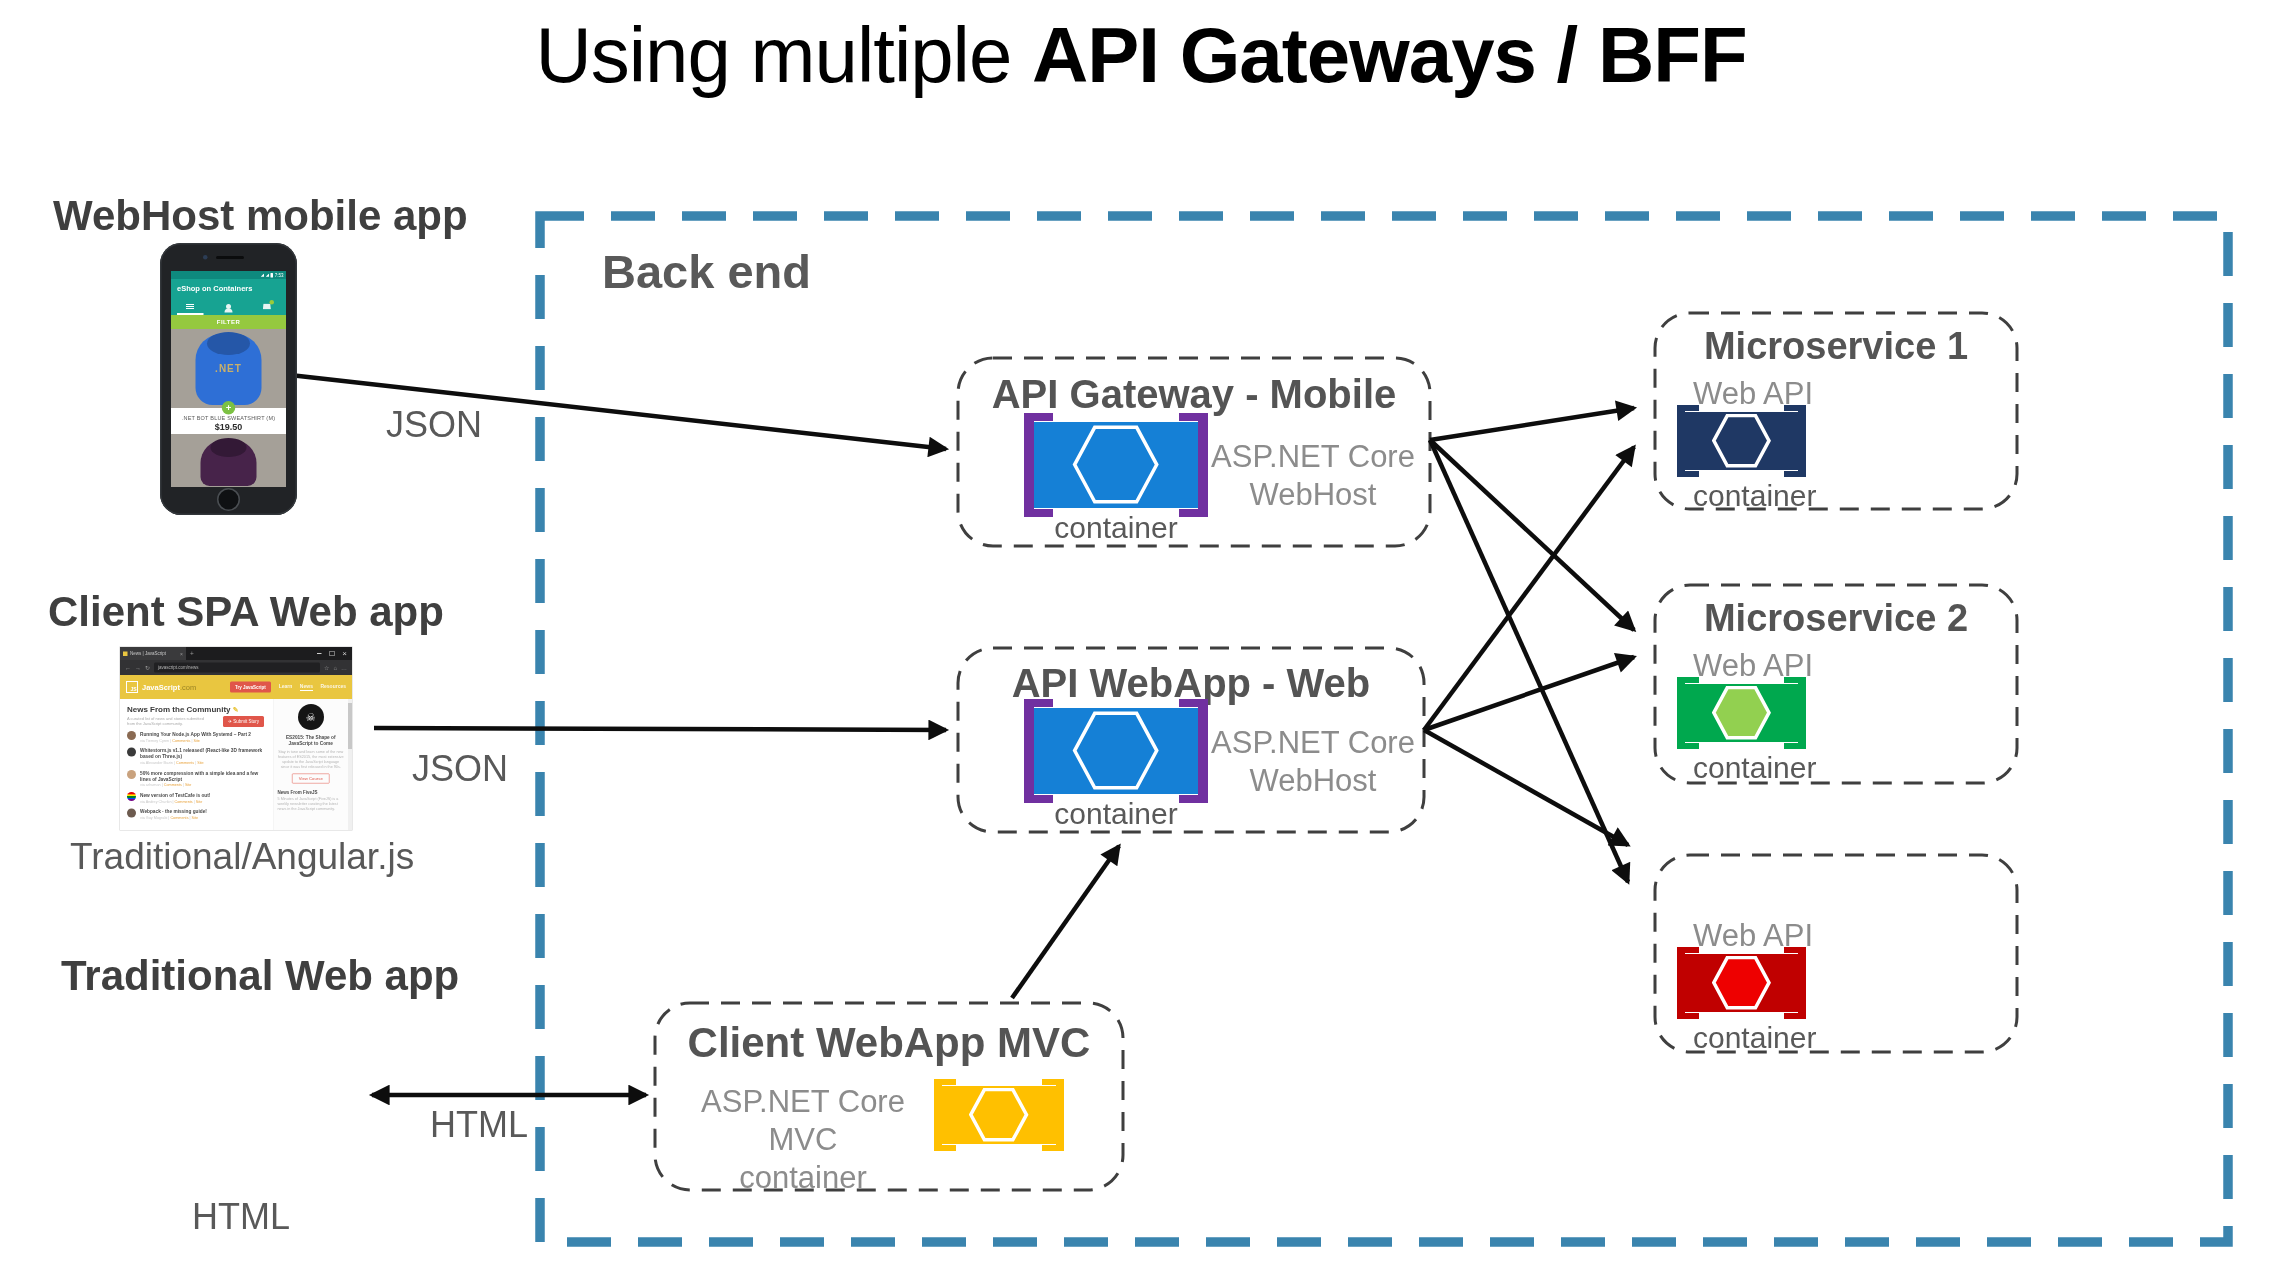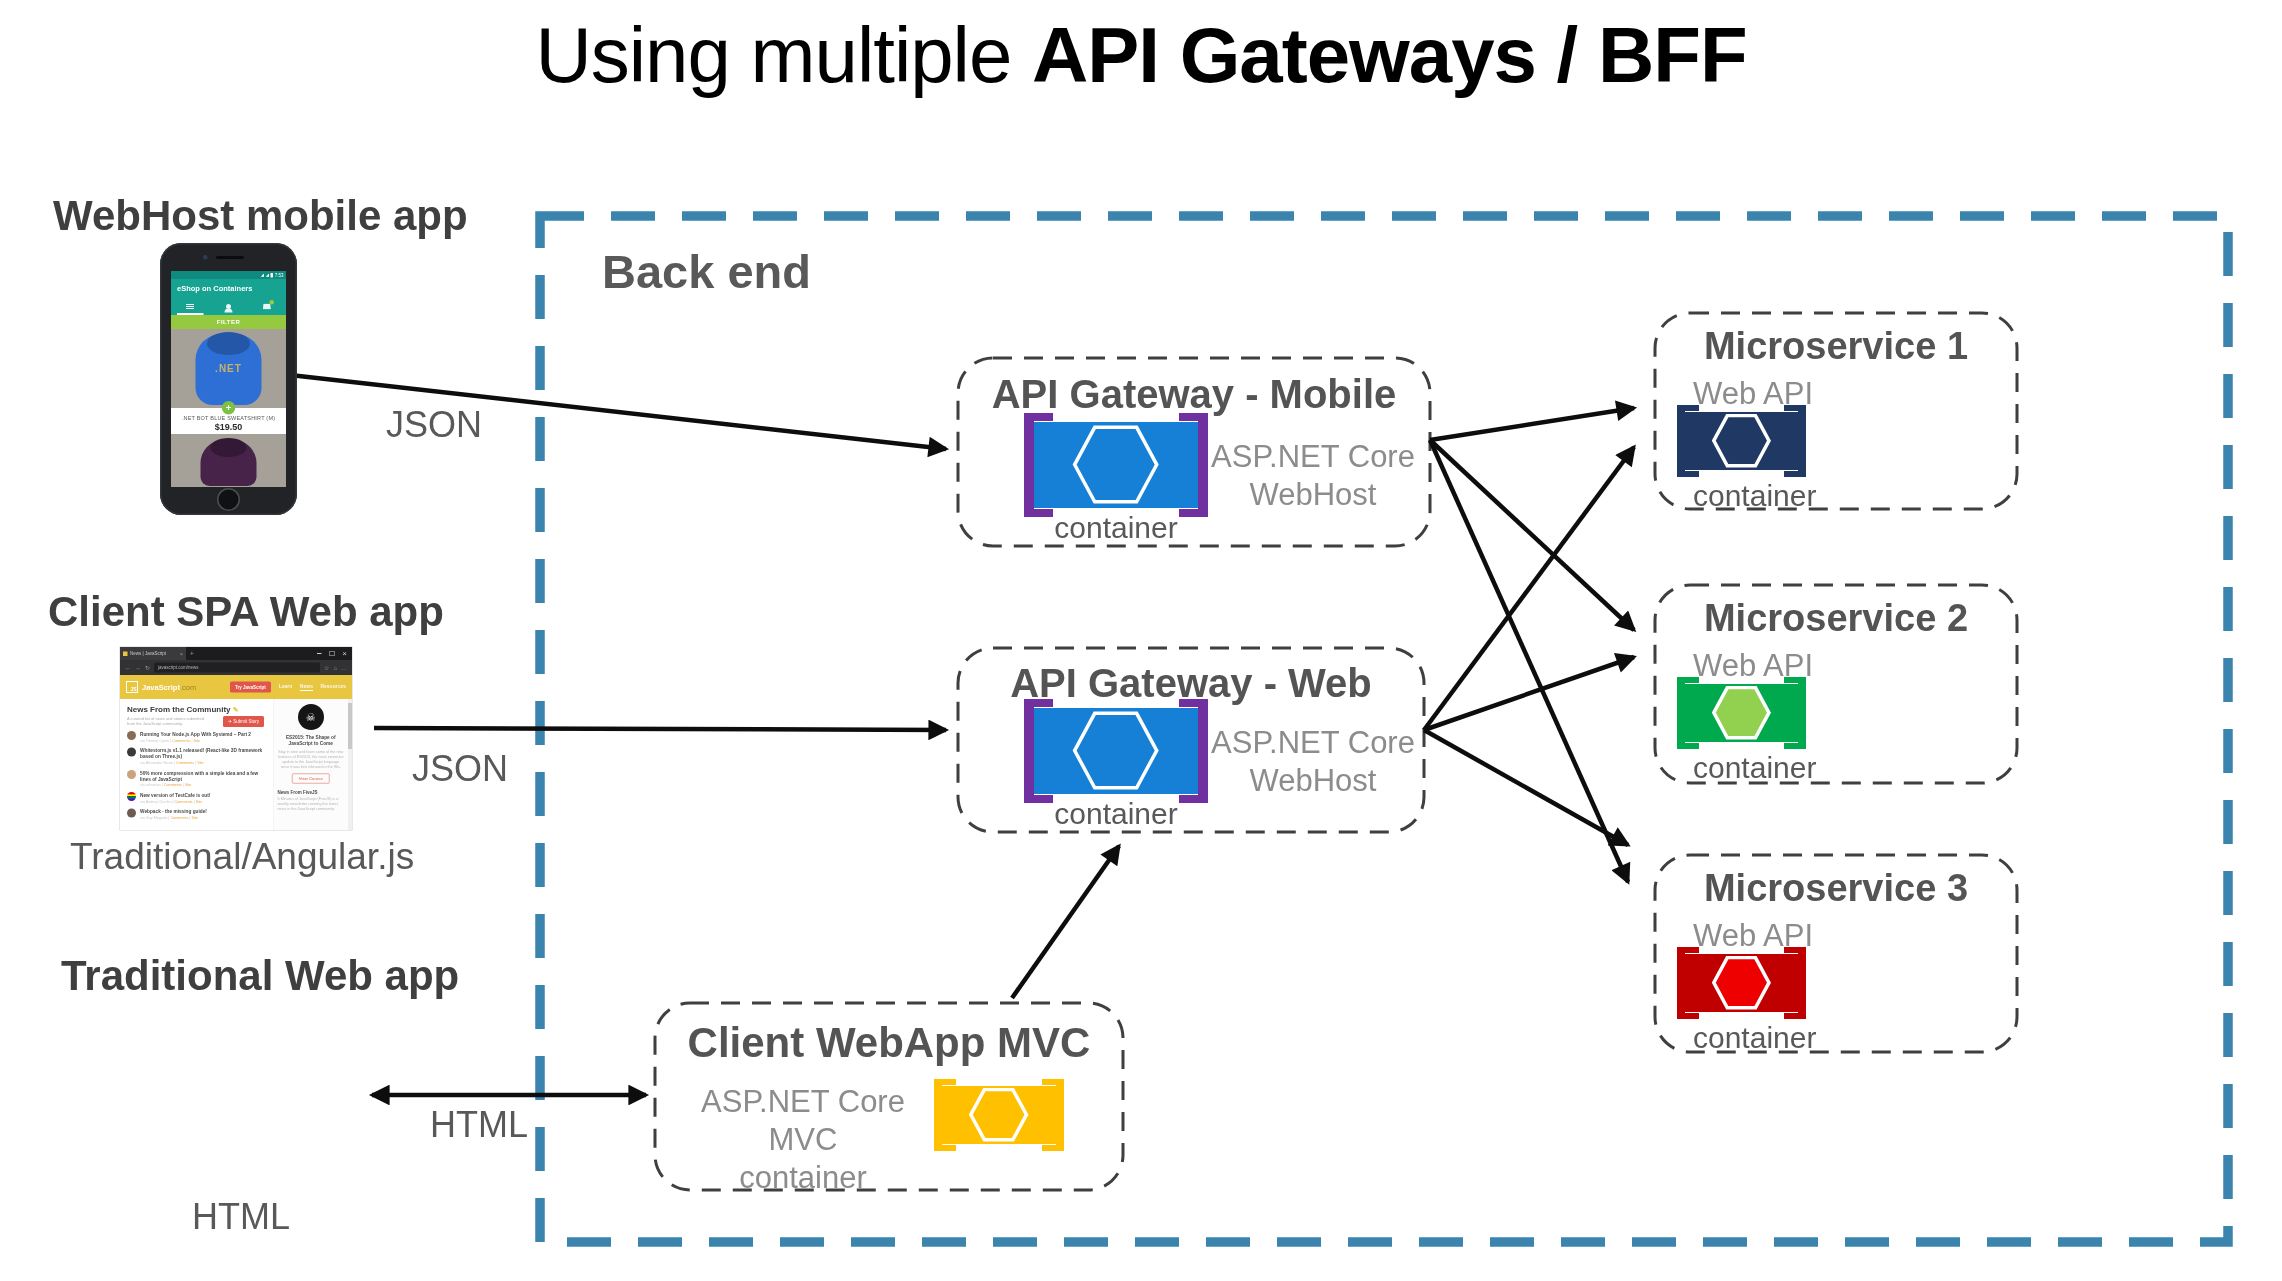--- a/index.html
+++ b/index.html
@@ -346,21 +346,21 @@
     <div class="bracket l"></div>
     <div class="bracket r"></div>
   </div>
   <div class="abs content container-label" style="left:1032px;top:511px;width:168px;text-align:center;">container</div>
   <div class="abs content gray-sub" style="left:1208px;top:438px;width:210px;">
     <div>ASP.NET Core</div>
     <div>WebHost</div>
   </div>
 
   <div class="abs content" style="left:958px;top:648px;width:466px;">
-    <div class="box-title" style="margin-top:13px;">API Gateway - Web</div>
+    <div class="box-title" style="margin-top:13px;">API WebApp - Web</div>
   </div>
   <div class="cicon cic-blue content" style="left:1032px;top:708px;width:168px;height:86px;">
     <div class="cbody"></div>
     <svg class="chex" viewBox="0 0 100 100" preserveAspectRatio="none">
       <polygon points="26,3 74,3 97,50 74,97 26,97 3,50"></polygon>
       </svg>
     <div class="bracket l"></div>
     <div class="bracket r"></div>
   </div>
   <div class="abs content container-label" style="left:1032px;top:797px;width:168px;text-align:center;">container</div>
@@ -391,21 +391,20 @@
       <svg class="chex" viewBox="0 0 100 100" preserveAspectRatio="none">
         <polygon points="26,3 74,3 97,50 74,97 26,97 3,50"></polygon>
         </svg>
       <div class="bracket l"></div>
       <div class="bracket r"></div>
     </div>
     <div class="container-label" style="position:absolute;left:38px;top:166px;">container</div>
   </div>
 
   <div class="abs content" style="left:1655px;top:855px;width:362px;height:197px;">
-    <div class="ms-title" style="margin-top:12px;">Microservice 3</div>
     <div class="gray-sub" style="position:absolute;left:38px;top:62px;text-align:left;">Web API</div>
     <div class="cicon small cic-red" style="left:30px;top:99px;width:113px;height:58px;">
       <div class="cbody"></div>
       <svg class="chex" viewBox="0 0 100 100" preserveAspectRatio="none">
         <polygon points="26,3 74,3 97,50 74,97 26,97 3,50"></polygon>
         </svg>
       <div class="bracket l"></div>
       <div class="bracket r"></div>
     </div>
     <div class="container-label" style="position:absolute;left:38px;top:166px;">container</div>

